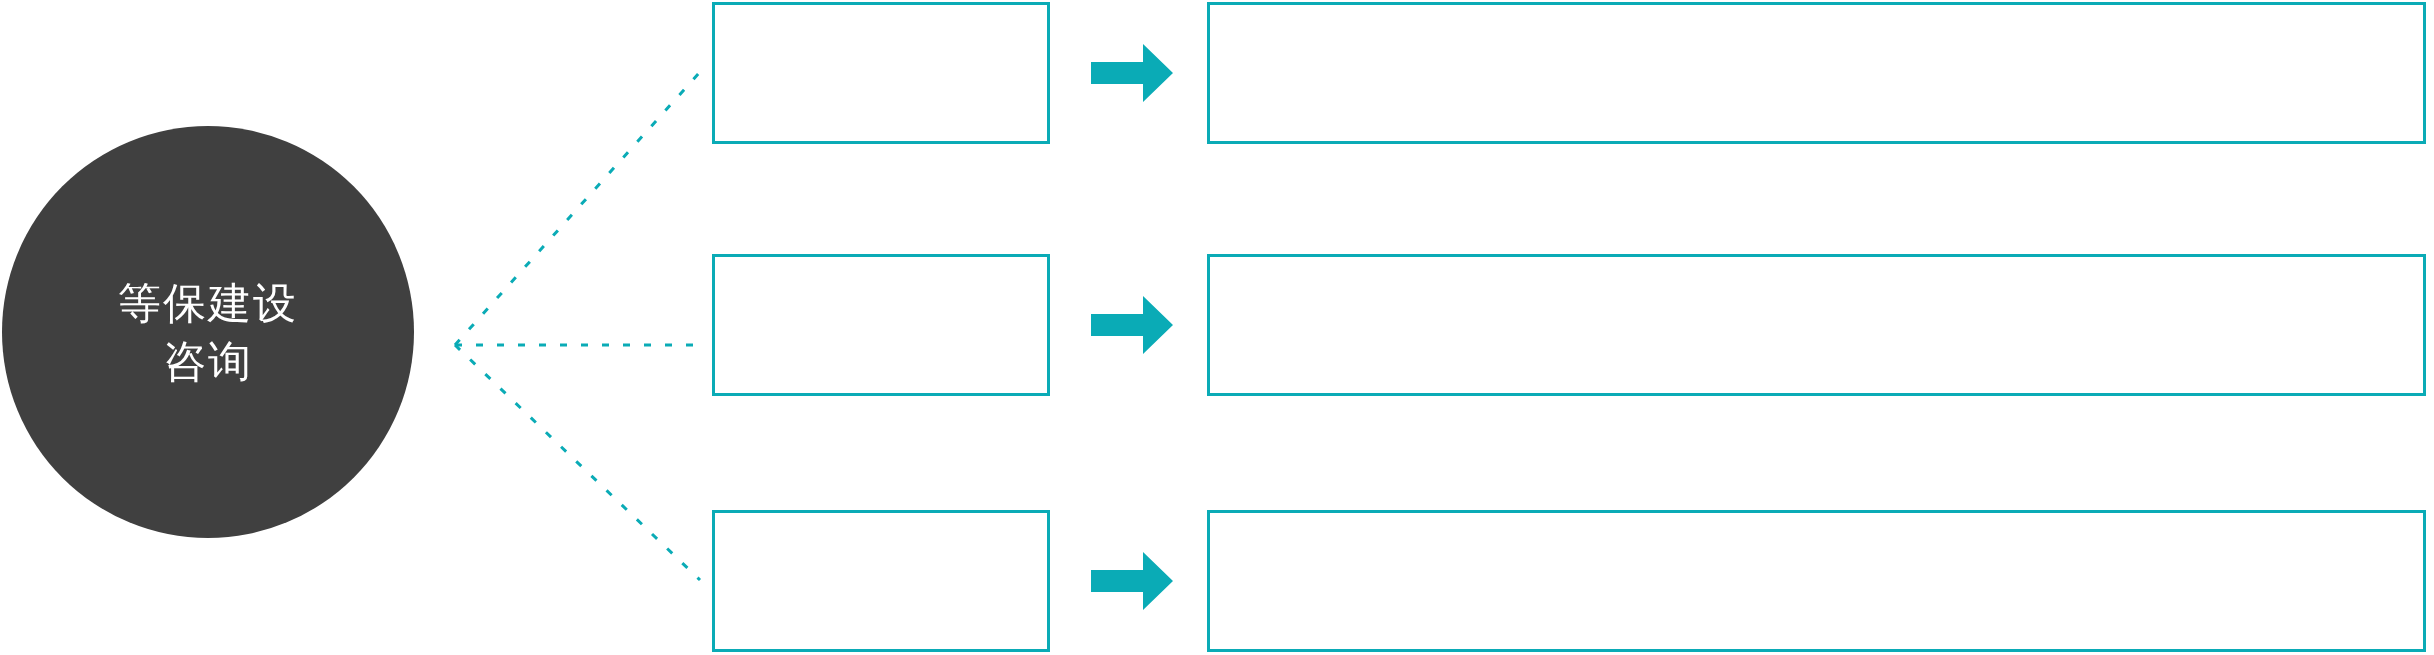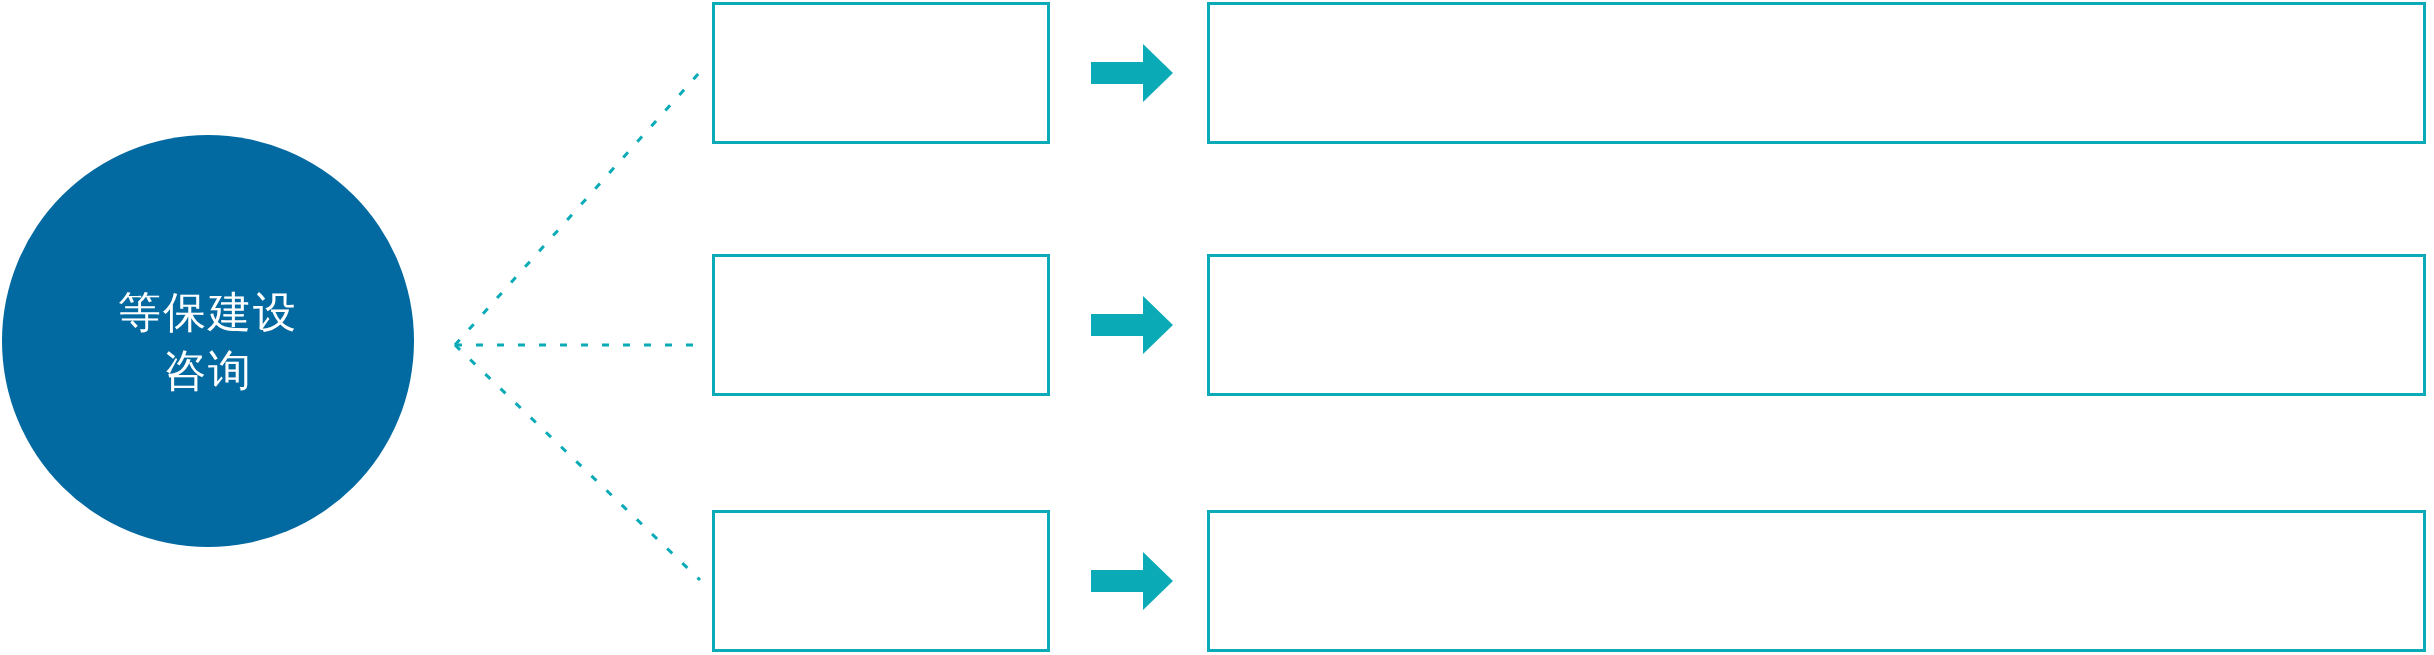--- a/index.html
+++ b/index.html
@@ -16,25 +16,25 @@
     width: 2434px;
     height: 655px;
     background: #ffffff;
     overflow: hidden;
   }
 
   
   .hub {
     position: absolute;
     left: 2px;
-    top: 135px;
+    top: 126px;
     width: 412px;
     height: 412px;
     border-radius: 50%;
-    background: #0369a1;
+    background: #404040;
     display: flex;
     flex-direction: column;
     align-items: center;
     justify-content: center;
     box-sizing: border-box;
   }
   .hub-line {
     color: #ffffff;
     font-size: 43px;
     line-height: 1.36;

